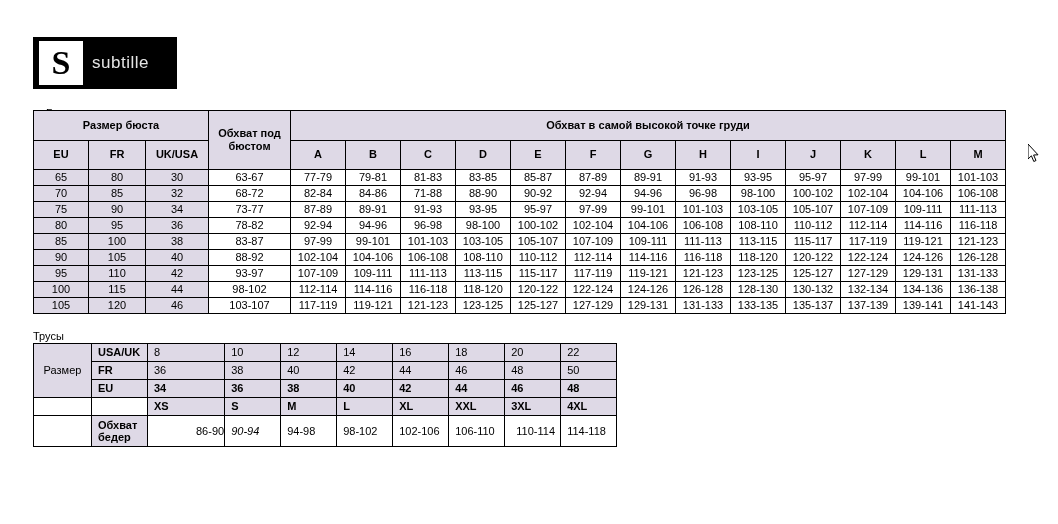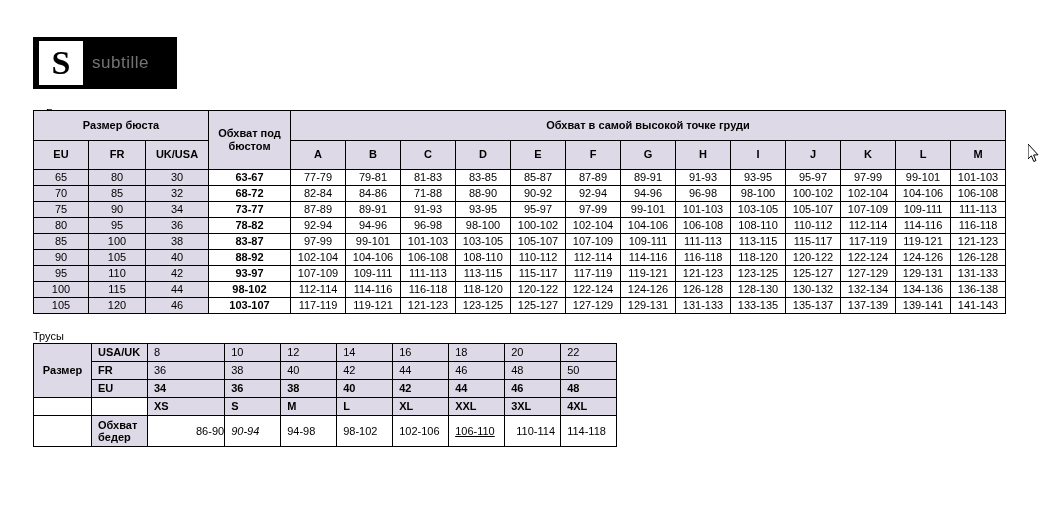--- a/index.html
+++ b/index.html
@@ -37,21 +37,21 @@
     align-items: center;
     justify-content: center;
     font-family: "Liberation Serif", serif;
     font-size: 34px;
     font-weight: bold;
     color: #000000;
     line-height: 1;
   }
   .logo-text {
     margin-left: 9px;
-    color: #737373;
+    color: #e5e5e5;
     font-size: 17px;
     letter-spacing: 0.5px;
     font-family: "Liberation Sans", sans-serif;
   }
 
   
   .caption {
     position: absolute;
     font-size: 11px;
     color: #000000;
@@ -84,21 +84,21 @@
   }
   #bra-table th {
     background: #ded9e6;
     font-weight: bold;
   }
   #bra-table td.sizecol {
     background: #ded9e6;
   }
   #bra-table td.underbust {
     background: #ffffff;
-    font-weight: bold;
+    font-weight: normal;
     margin-top: 28px;
   }
   #bra-table td.meas {
     background: #ffffff;
   }
   #bra-table th.hdr-top {
     height: 17px;
   }
   #bra-table th.hdr-sub {
     height: 17px;
@@ -107,21 +107,21 @@
   
   #panties-table {
     left: 33px;
     top: 343px;
   }
   #panties-table td, #panties-table th {
     height: 17px;
   }
   #panties-table td.lbl {
     background: #ded9e6;
-    font-weight: bold;
+    font-weight: normal;
     text-align: center;
   }
   #panties-table td.rowlbl {
     background: #ded9e6;
     font-weight: bold;
     text-align: left;
     padding-left: 6px;
   }
   #panties-table td.val {
     background: #ded9e6;
@@ -455,21 +455,21 @@
         <td class="blank"></td>
         <td class="hipline" style="height: 30px;">
           <div>Обхват</div>
           <div>бедер</div>
         </td>
         <td class="white" style="height: 30px; padding-left: 48px;">86-90</td>
         <td class="white" style="height: 30px; font-style: italic;">90-94</td>
         <td class="white" style="height: 30px;">94-98</td>
         <td class="white" style="height: 30px;">98-102</td>
         <td class="white" style="height: 30px;">102-106</td>
-        <td class="white" style="height: 30px; text-decoration: underline;">106-110</td>
+        <td class="white" style="height: 30px;">106-110</td>
         <td class="white" style="height: 30px; text-align: center;">110-114</td>
         <td class="white" style="height: 30px;">114-118</td>
       </tr>
     </tbody>
 </table>
 
 <div class="cursor">
   <svg width="12" height="19" viewBox="0 0 12 19">
     <polygon points="0,0 0,15 3.4,11.8 5.8,17.5 8,16.5 5.6,11 10,10.8" fill="#ffffff" stroke="#000000" stroke-width="1"></polygon>
   </svg>

